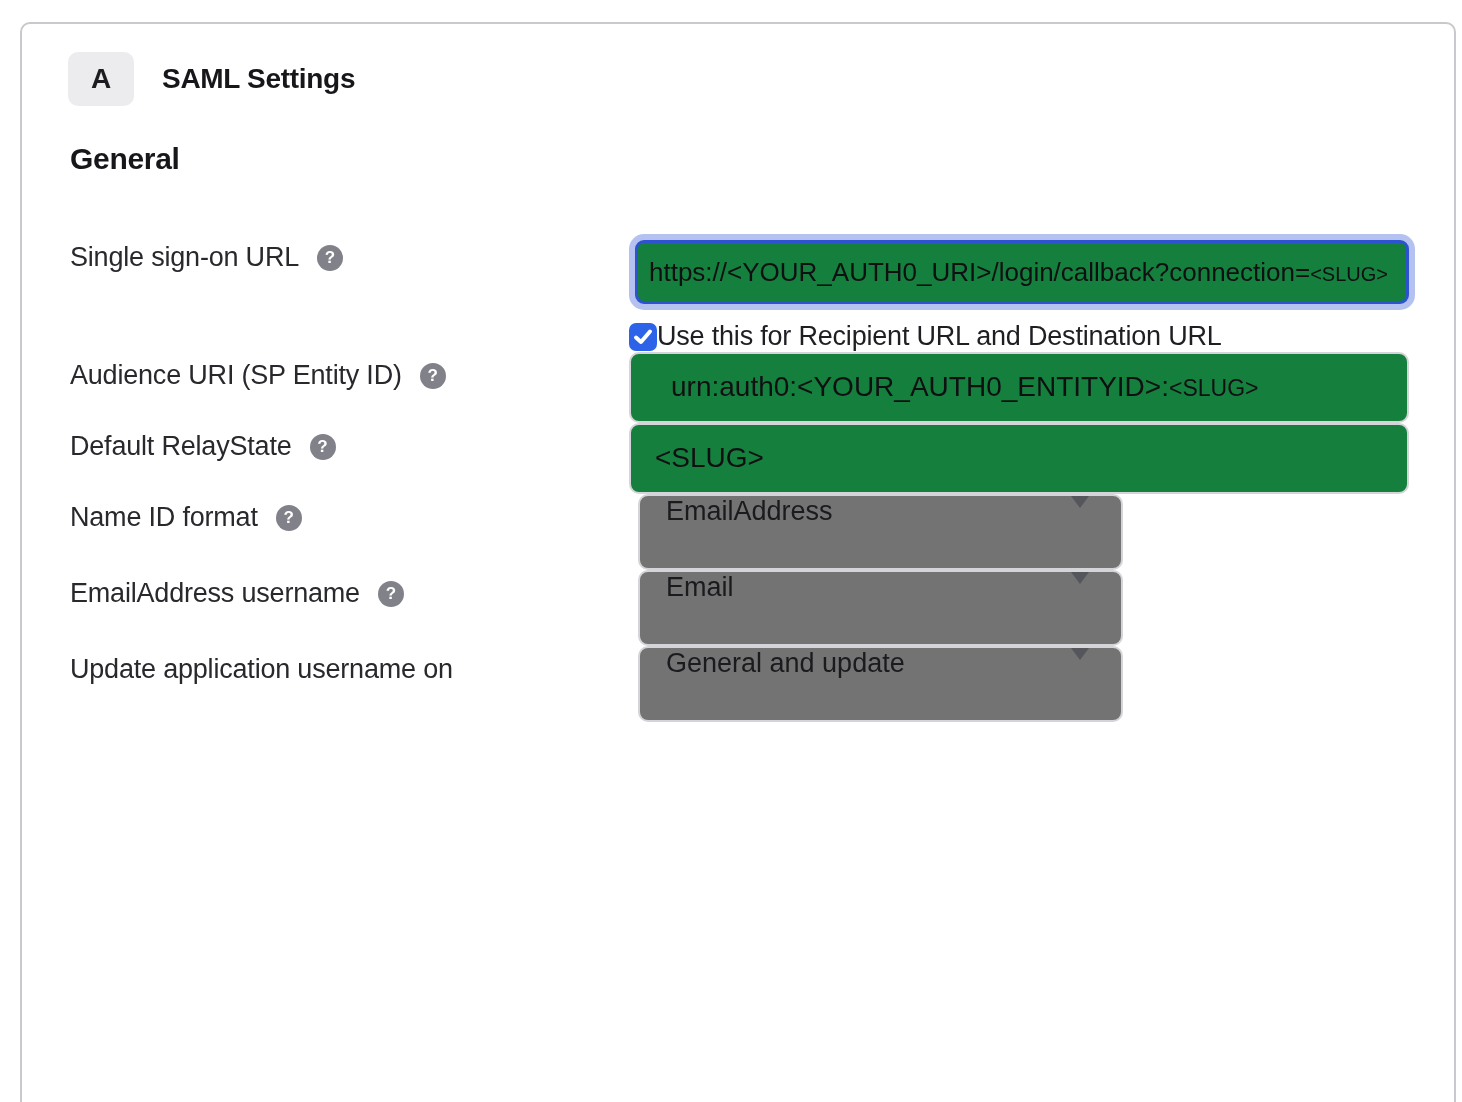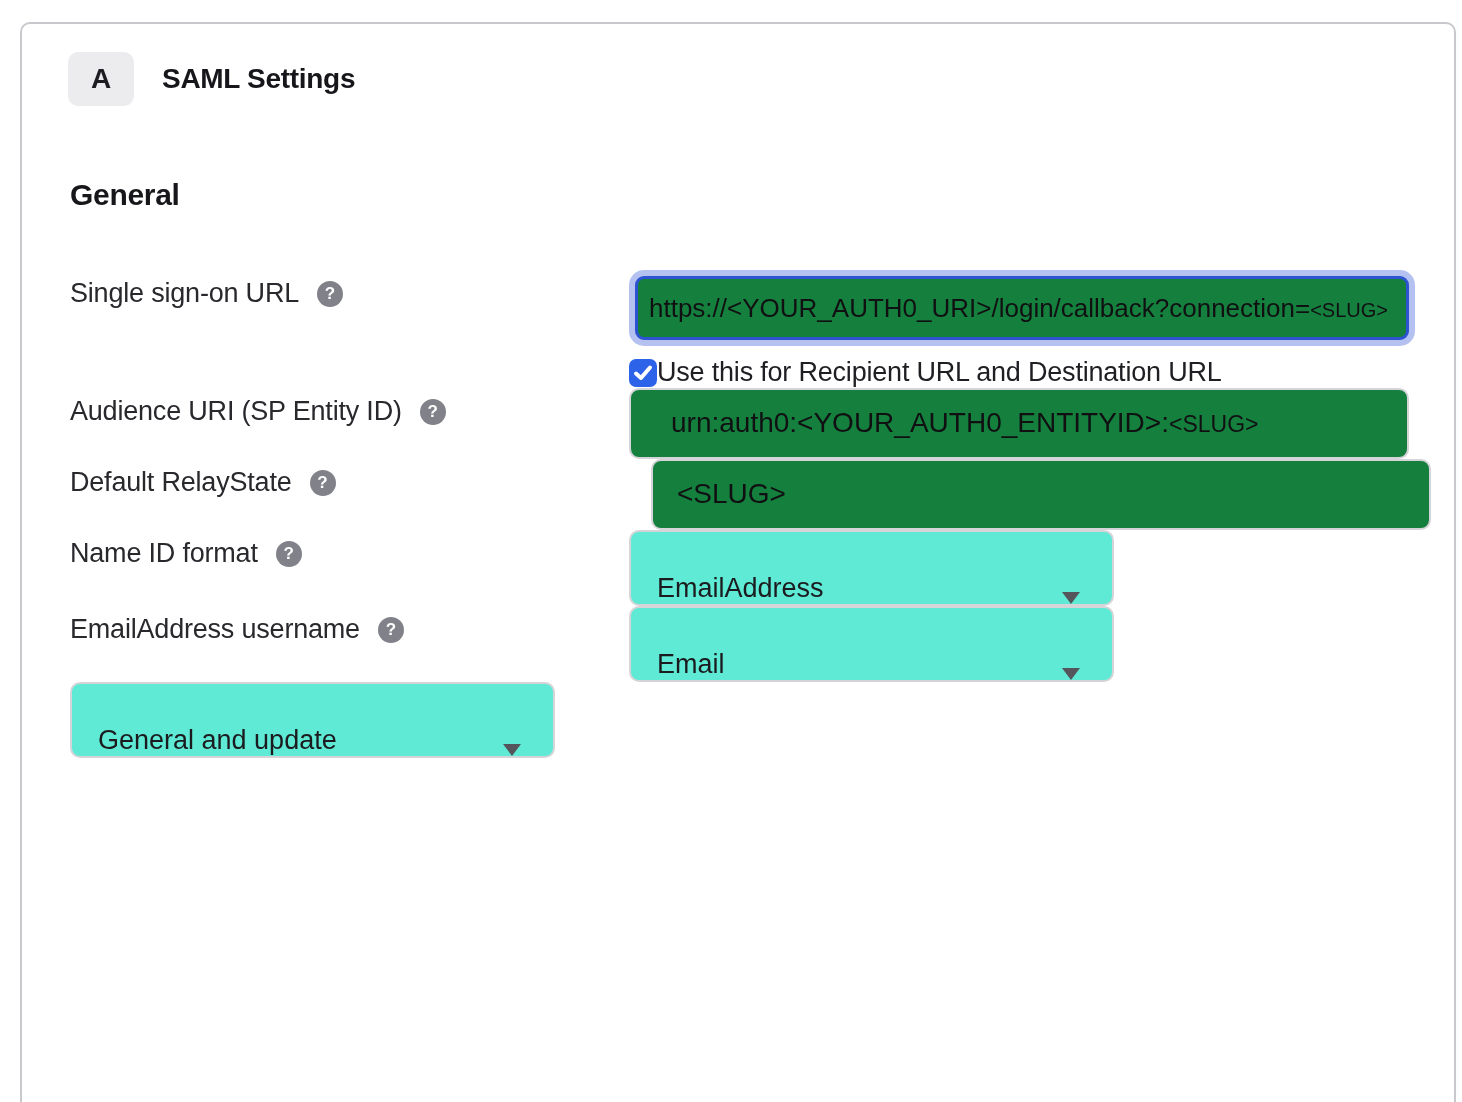--- a/index.html
+++ b/index.html
@@ -24,21 +24,21 @@
   .hdr { display: flex; align-items: center; gap: 28px; margin-left: -2px; }
   .badge {
     width: 66px; height: 54px;
     background: #ececee;
     border-radius: 10px;
     display: flex; align-items: center; justify-content: center;
     font-size: 28px; font-weight: 700; color: #1d1d21;
   }
   .hdr-title { font-size: 28px; font-weight: 700; color: #17171b; letter-spacing: -0.3px; }
 
-  .section-title { margin-top: 72px; font-size: 30px; font-weight: 700; color: #17171b; letter-spacing: -0.3px; }
+  .section-title { margin-top: 36px; font-size: 30px; font-weight: 700; color: #17171b; letter-spacing: -0.3px; }
 
   .form { margin-top: 58px; }
   .row { display: flex; align-items: flex-start; }
   .row + .row { margin-top: 0; }
   .label-col {
     flex: 0 0 559px; width: 559px;
     display: flex; align-items: center; gap: 18px;
     padding-top: 8px;
   }
   .field-label { font-size: 27px; color: #28282d; letter-spacing: -0.2px; }
@@ -83,37 +83,37 @@
     background: #2c63e8;
     border-radius: 7px;
     display: flex; align-items: center; justify-content: center;
     flex: 0 0 28px;
   }
   .check-label { font-size: 27px; color: #1e1e23; letter-spacing: -0.2px; }
 
   
   .select {
     width: 485px; height: 76px;
-    background: #5eead4;
+    background: #737373;
     border: 2px solid #d4d4d9;
     border-radius: 10px;
-    display: flex; align-items: flex-end; justify-content: space-between;
+    display: flex; align-items: flex-start; justify-content: space-between;
     padding: 0 32px 0 26px;
-    font-size: 27px; color: #1b1b1f;
+    font-size: 27px; color: #1b1b1f; margin-left: 9px;
   }
   .caret {
     width: 0; height: 0;
     border-left: 9px solid transparent;
     border-right: 9px solid transparent;
     border-top: 12px solid #55565c;
   }
 
   .gap-sso { margin-top: 0; }
   .gap-60 { margin-top: 60px; }
-  .gap-52 { margin-top: 52px; gap: 22px; }
+  .gap-52 { margin-top: 52px; }
   .gap-58 { margin-top: 58px; }
   .gap-49 { margin-top: 49px; }
   .gap-50 { margin-top: 50px; }
 </style>
 </head>
 <body>
 
 <div class="card">
   <div class="card-inner">
 
@@ -188,20 +188,23 @@
           <span class="field-label">EmailAddress username</span>
           <span class="help">?</span>
         </div>
         <div class="select">
           <span>Email</span>
           <span class="caret"></span>
         </div>
       </div>
 
       <div class="row gap-50">
+        <div class="label-col">
+          <span class="field-label">Update application username on</span>
+        </div>
         <div class="select">
           <span>General and update</span>
           <span class="caret"></span>
         </div>
       </div>
 
     </div>
   </div>
 </div>
 

